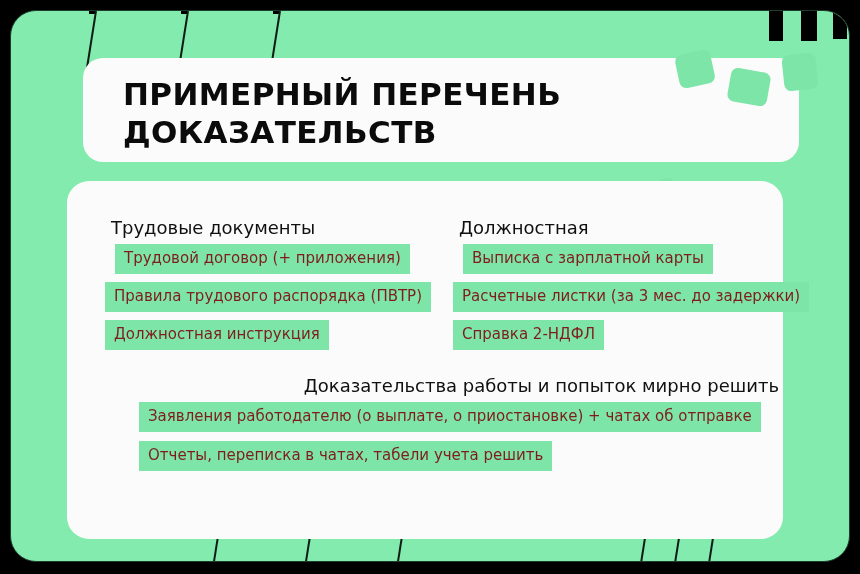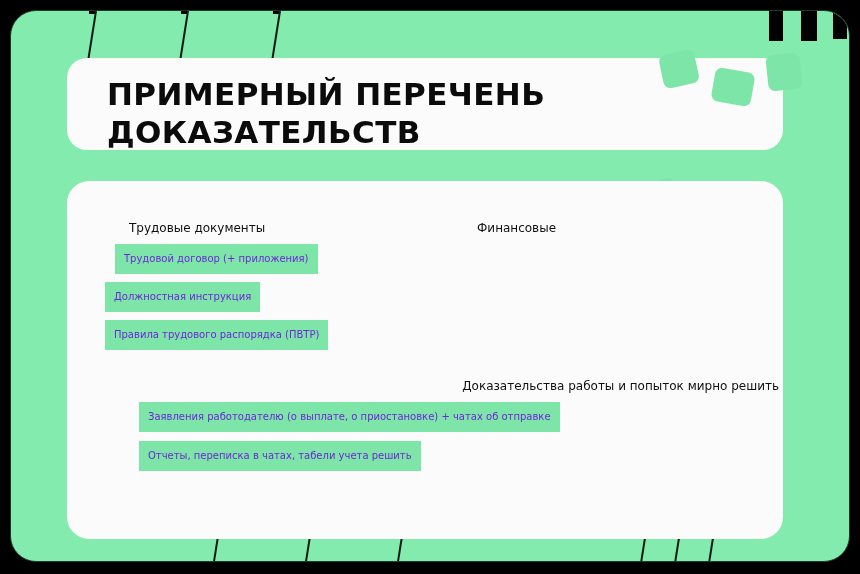--- a/index.html
+++ b/index.html
@@ -51,24 +51,24 @@
     transform-origin: top center;
   }
 
   
   .card {
     position: absolute;
     background: #FBFBFB;
     border-radius: 20px;
   }
   .title-card {
-    left: 56px;
+    left: 72px;
     top: 47px;
     width: 716px;
-    height: 92px;
+    height: 104px;
   }
   .body-card {
     left: 56px;
     top: 170px;
     width: 716px;
     height: 358px;
     border-radius: 22px;
   }
 
   
@@ -94,35 +94,35 @@
 
   
   .col {
     position: absolute;
     top: 38px;
   }
   .col-left  { left: 38px; width: 340px; }
   .col-right { left: 386px; width: 330px; }
 
   .sec-label {
-    font-size: 12px;
+    font-size: 18px;
     line-height: 18px;
     color: #101010;
-    margin: 0 0 7px 24px;
+    margin: 0 0 7px 6px;
     white-space: nowrap;
   }
 
   .chips { list-style: none; margin: 0; padding: 0; }
   .chips li { margin: 0 0 8px 0; }
 
   .chip {
     display: inline-block;
     background: #7DE5A8;
-    color: #6d28d9;
-    font-size: 10px;
+    color: #7f1d1d;
+    font-size: 15px;
     line-height: 19px;
     padding: 5px 9px 6px 9px;
     white-space: nowrap;
   }
   .chip-indent { margin-left: 10px; }
 
   .full-section {
     position: absolute;
     left: 62px;
     top: 196px;
@@ -169,30 +169,41 @@
 
     <div class="card body-card">
 
       <div class="col col-left">
         <div class="sec-label">Трудовые документы</div>
         <ul class="chips">
           <li>
             <span class="chip chip-indent">Трудовой договор (+ приложения)</span>
           </li>
           <li>
+            <span class="chip">Правила трудового распорядка (ПВТР)</span>
+          </li>
+          <li>
             <span class="chip">Должностная инструкция</span>
-          </li>
-          <li>
-            <span class="chip">Правила трудового распорядка (ПВТР)</span>
           </li>
         </ul>
       </div>
 
       <div class="col col-right">
-        <div class="sec-label">Финансовые</div>
+        <div class="sec-label">Должностная</div>
+        <ul class="chips">
+          <li>
+            <span class="chip chip-indent">Выписка с зарплатной карты</span>
+          </li>
+          <li>
+            <span class="chip">Расчетные листки (за 3 мес. до задержки)</span>
+          </li>
+          <li>
+            <span class="chip">Справка 2-НДФЛ</span>
+          </li>
+        </ul>
       </div>
 
       <div class="full-section">
         <div class="sec-label">Доказательства работы и попыток мирно решить</div>
         <ul class="chips">
           <li>
             <span class="chip chip-indent">Заявления работодателю (о выплате, о приостановке) + чатах об отправке</span>
           </li>
           <li>
             <span class="chip chip-indent">Отчеты, переписка в чатах, табели учета решить</span>

